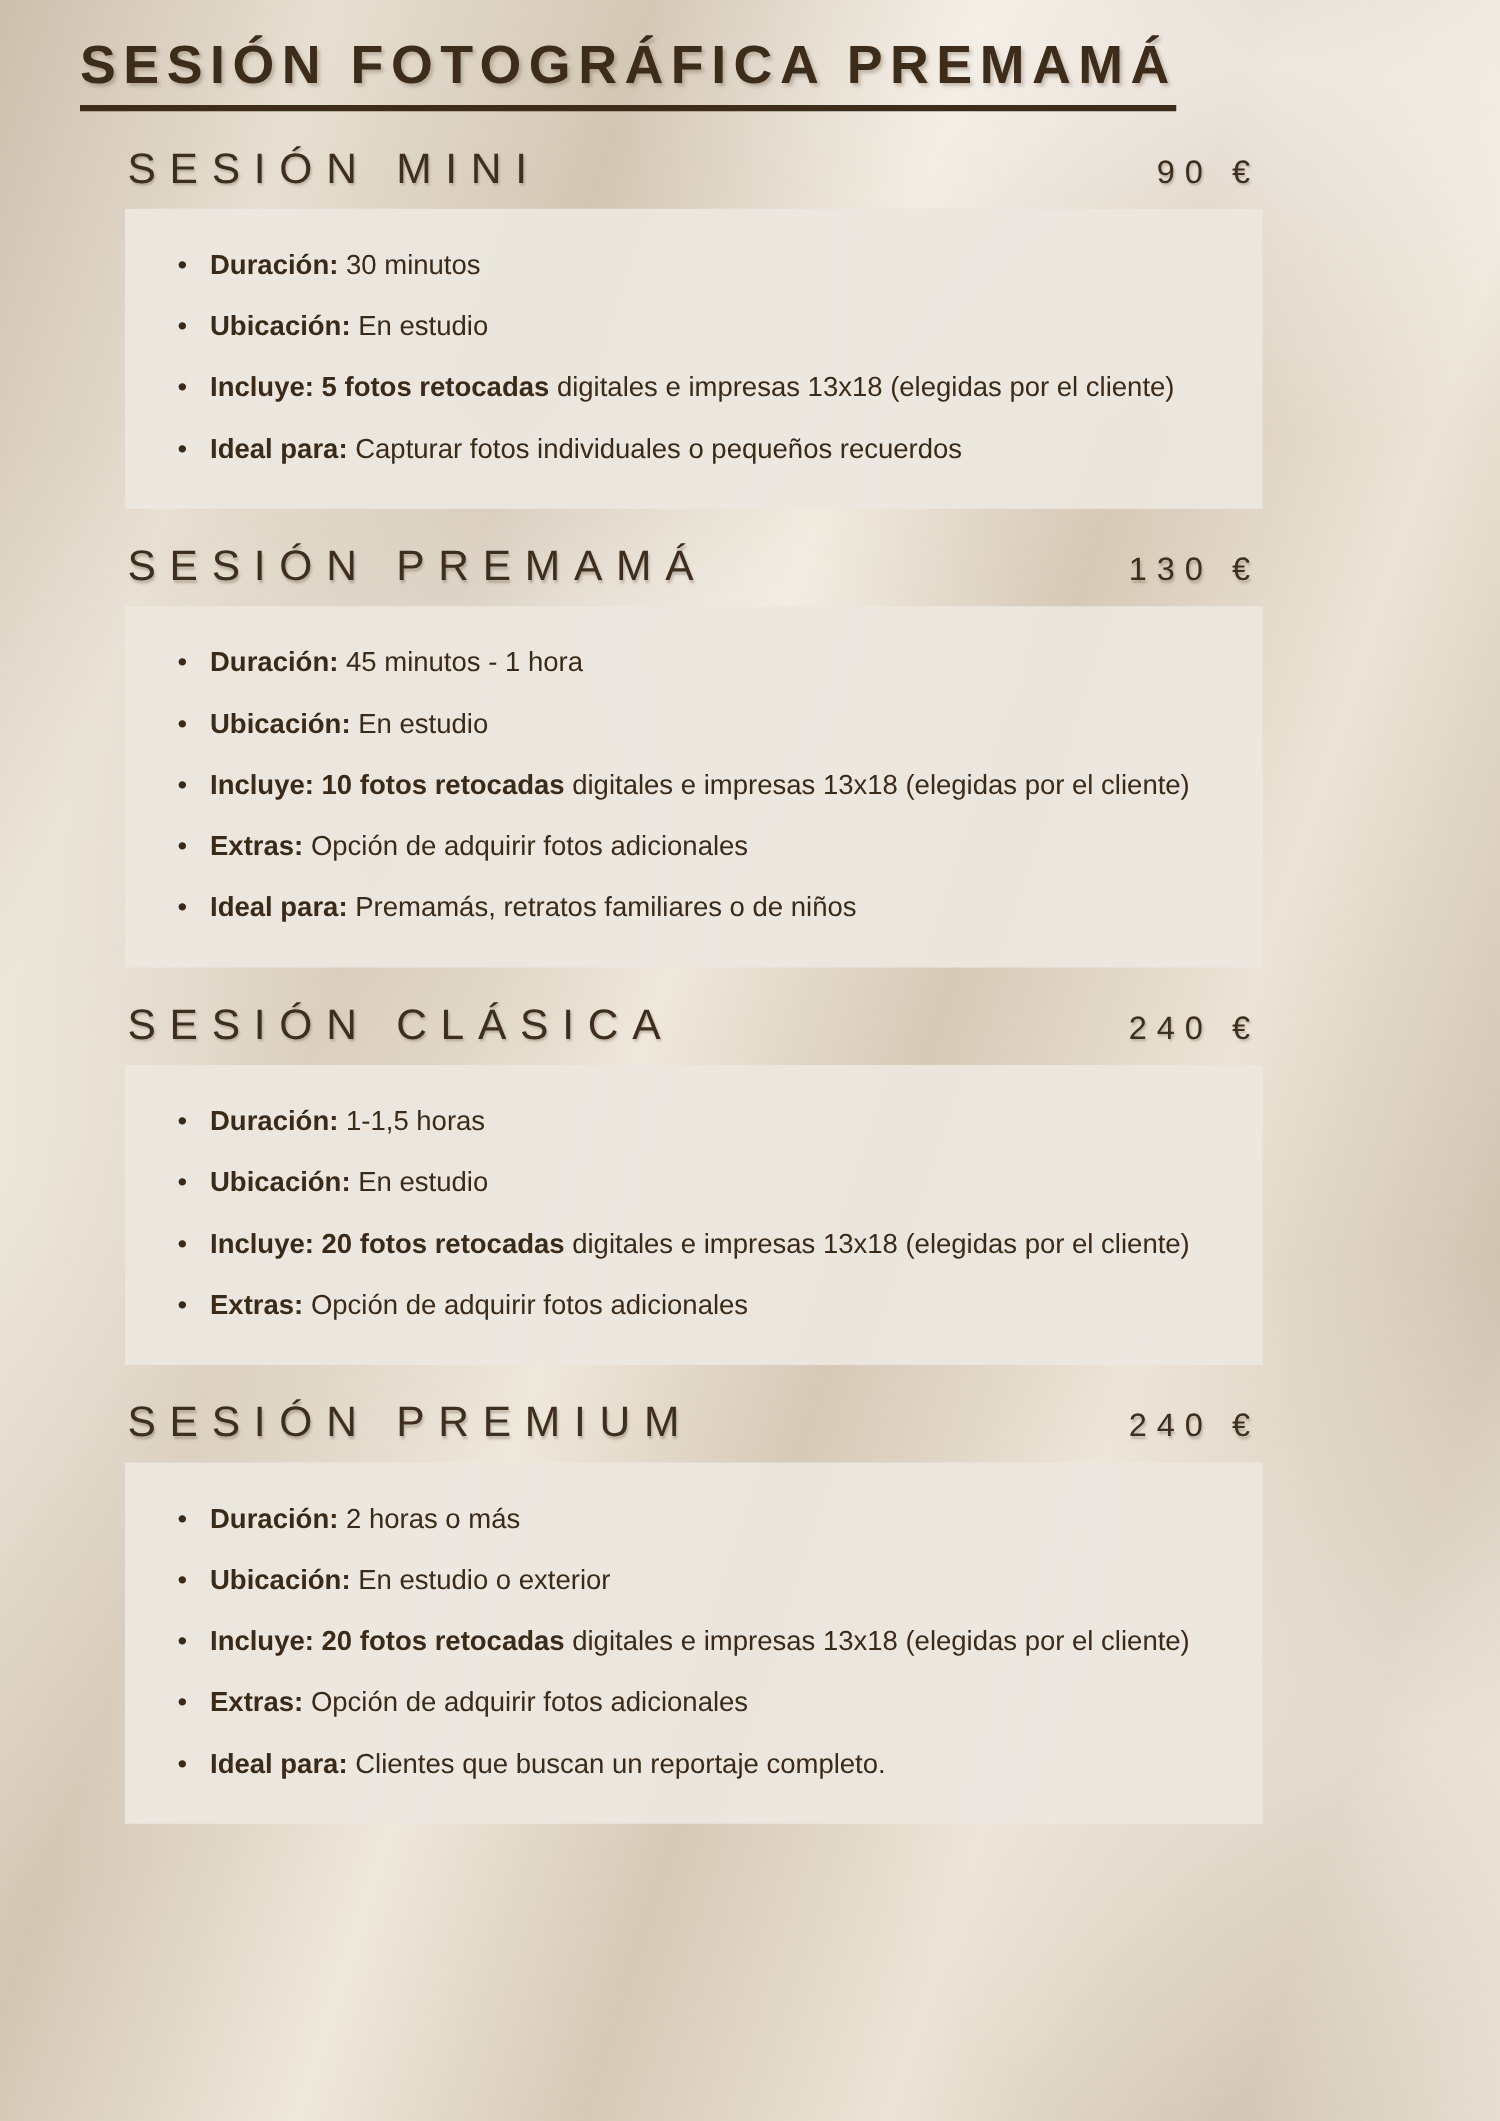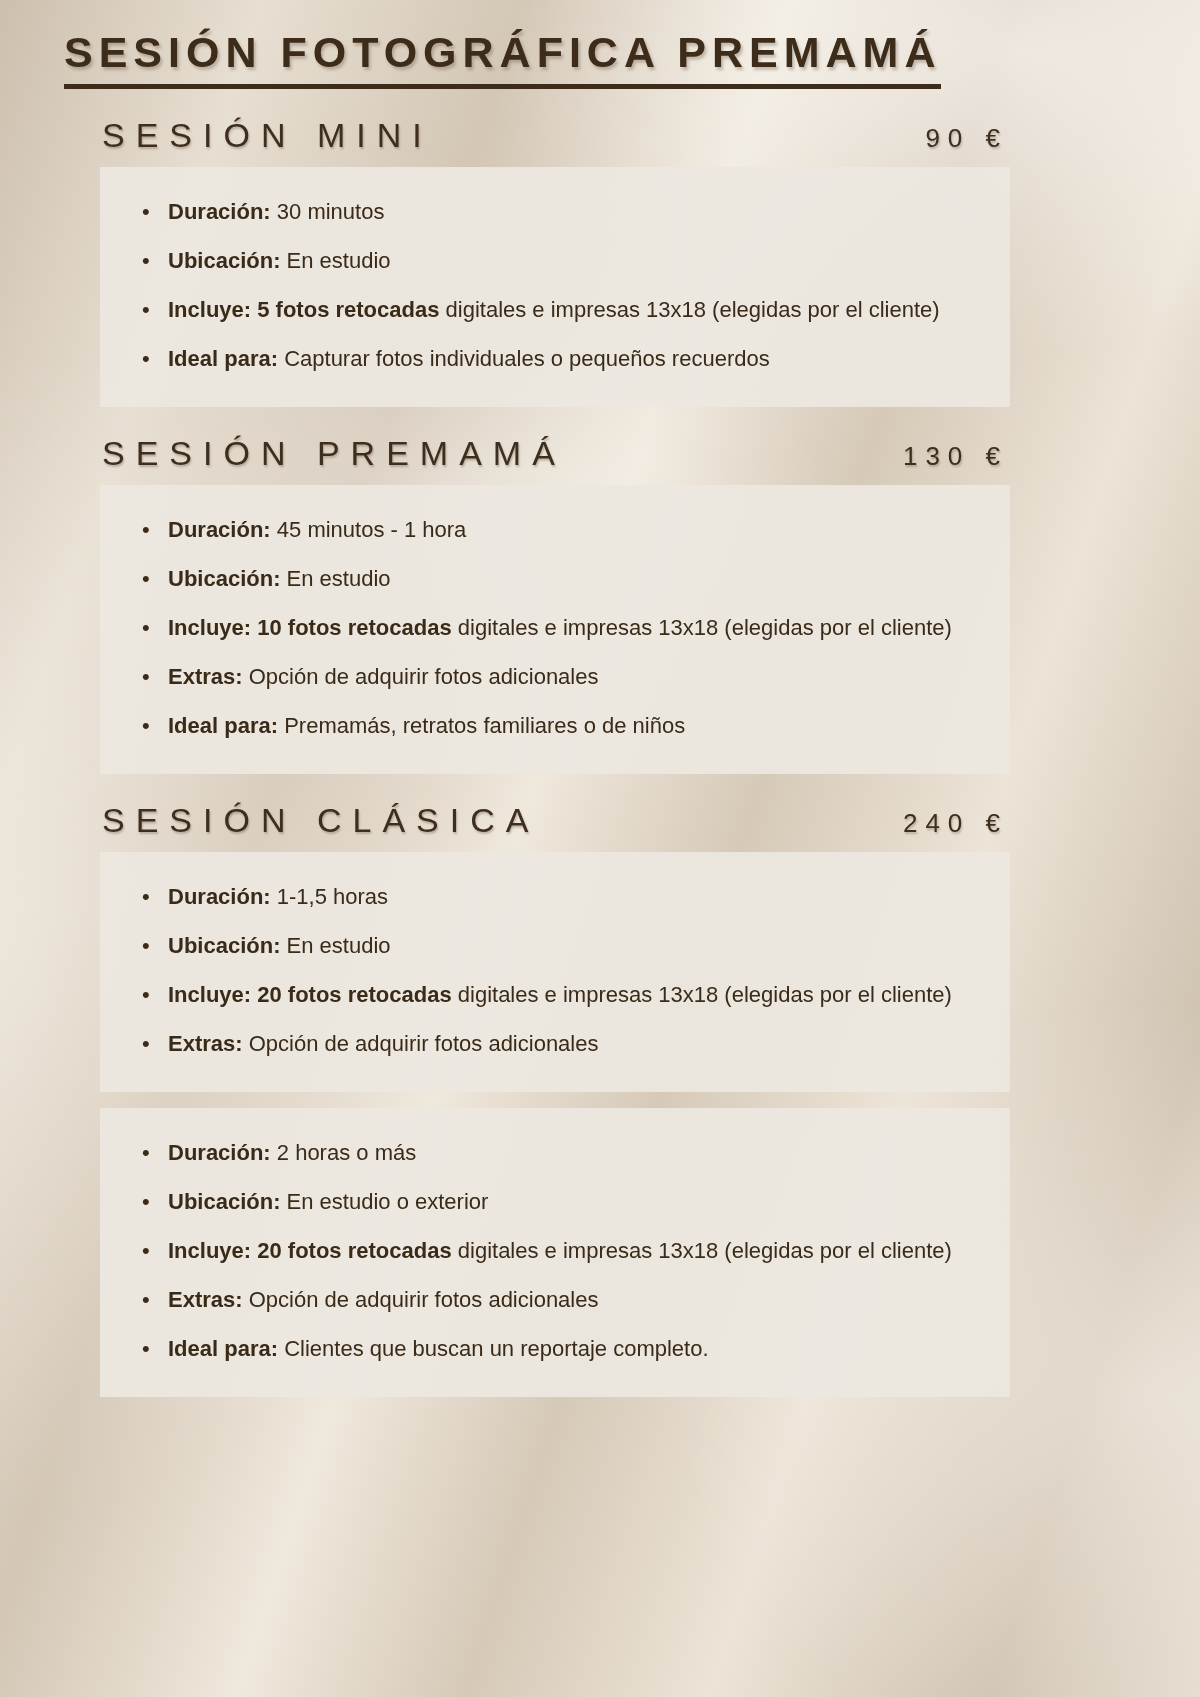--- a/index.html
+++ b/index.html
@@ -112,20 +112,24 @@
       <ul>
             <li><span class="b">Duración:</span><span> 1-1,5 horas</span></li>
             <li><span class="b">Ubicación:</span><span> En estudio</span></li>
             <li><span class="b">Incluye:</span><span class="b"> 20 fotos retocadas</span><span> digitales e impresas 13x18 (elegidas por el cliente)</span></li>
             <li><span class="b">Extras:</span><span> Opción de adquirir fotos adicionales</span></li>
           </ul>
     </div>
   </div>
 
   <div class="section">
+    <div class="sec-head">
+      <span class="sec-name">SESIÓN PREMIUM</span>
+      <span class="sec-price">240 €</span>
+    </div>
     <div class="sec-box">
       <ul>
             <li><span class="b">Duración:</span><span> 2 horas o más</span></li>
             <li><span class="b">Ubicación:</span><span> En estudio o exterior</span></li>
             <li><span class="b">Incluye:</span><span class="b"> 20 fotos retocadas</span><span> digitales e impresas 13x18 (elegidas por el cliente)</span></li>
             <li><span class="b">Extras:</span><span> Opción de adquirir fotos adicionales</span></li>
             <li><span class="b">Ideal para:</span><span> Clientes que buscan un reportaje completo.</span></li>
           </ul>
     </div>
   </div>

